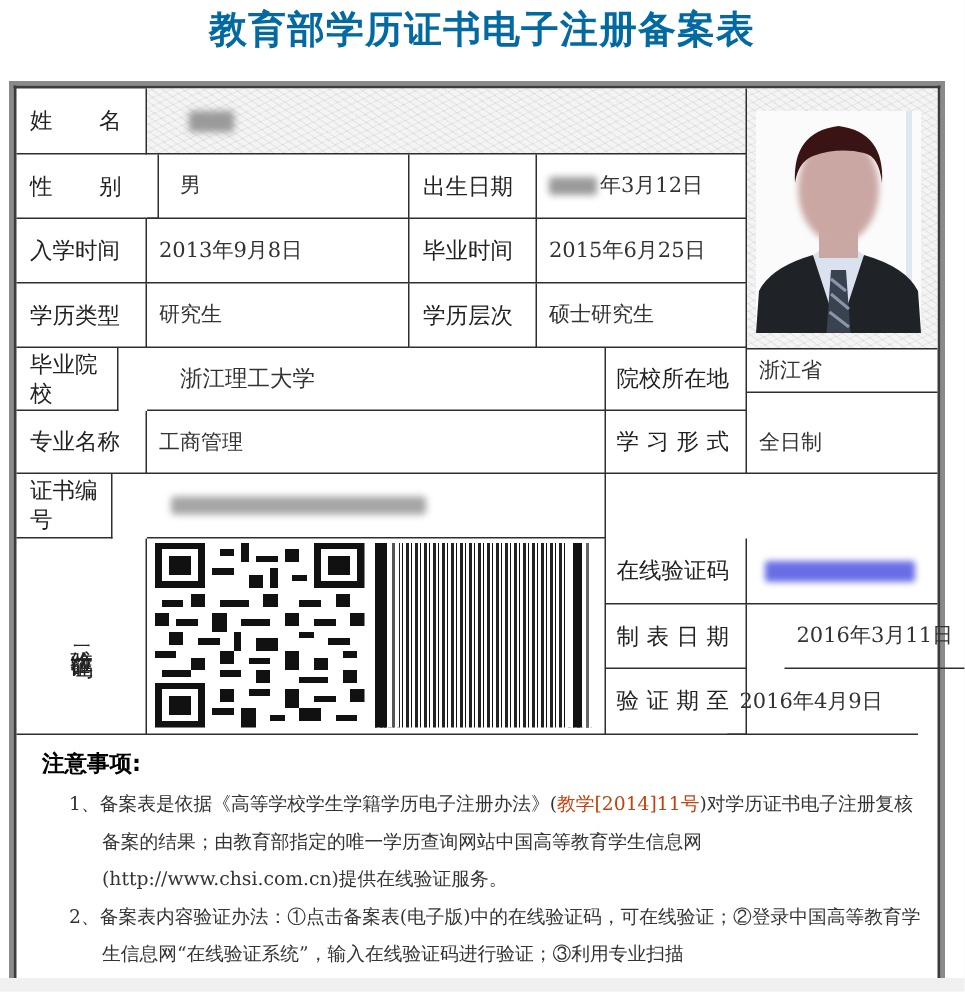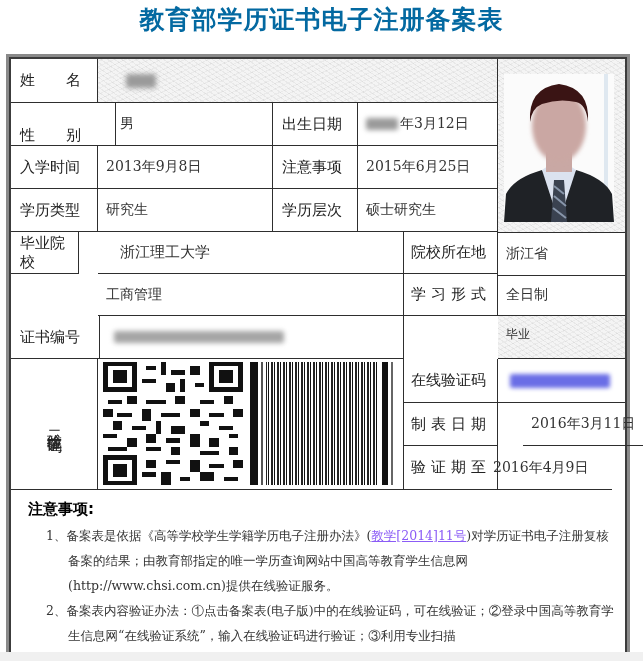--- a/index.html
+++ b/index.html
@@ -62,21 +62,21 @@
   }
   .notes { position: absolute; left: 14px; top: 494px; width: 605px; }
   .notes-title {
     font-family: "DejaVu Sans", "Liberation Sans", sans-serif; font-weight: bold; font-size: 15px;
     margin: 6px 0 4px 14px; color: #000000;
   }
   .note {
     font-size: 12.5px; line-height: 25px; color: #333;
     padding-left: 54px; text-indent: -22px; margin-left: 0;
   }
-  .link { color: #8b5cf6; text-decoration: underline; }
+  .link { color: #c2410c; }
   .bottom-strip { position: absolute; left: 0; top: 652px; width: 643px; height: 9px; background: #f0f0f0; }
 </style>
 </head>
 <body>
 
 <div class="page">
   <div class="title">教育部学历证书电子注册备案表</div>
 
   <div class="frame"></div>
   <div class="frame-inner"></div>
@@ -101,54 +101,54 @@
       <ellipse cx="55" cy="52" rx="27" ry="36" fill="#caa7a3" filter="url(#b)"></ellipse>
       <path d="M26 48 Q24 14 55 10 Q86 14 84 48 Q82 30 72 28 Q55 24 38 30 Q28 34 26 48 Z" fill="#3a1414"></path>
       <defs>
           <filter id="b">
             <feGaussianBlur stdDeviation="2"></feGaussianBlur>
           </filter>
         </defs>
     </svg>
   </div>
 
-  <div class="cell lbl spaced" style="left:11px;top:103px;width:105px;height:43px;align-items:flex-end;">
+  <div class="cell lbl spaced" style="left:11px;top:103px;width:95px;height:43px;">
       <span>性　别</span>
     </div>
   <div class="cell val" style="left:98px;top:103px;width:175px;height:43px;padding-left:22px;">男</div>
   <div class="cell lbl" style="left:273px;top:103px;width:85px;height:43px;">出生日期</div>
   <div class="cell val" style="left:358px;top:103px;width:140px;height:43px;">
     <span class="blur" style="width:32px;height:12px;margin-right:2px;"></span>
       <span>年3月12日</span>
   </div>
 
   <div class="cell lbl" style="left:11px;top:146px;width:87px;height:43px;">入学时间</div>
   <div class="cell val" style="left:98px;top:146px;width:175px;height:43px;">2013年9月8日</div>
-  <div class="cell lbl" style="left:273px;top:146px;width:85px;height:43px;">注意事项</div>
+  <div class="cell lbl" style="left:273px;top:146px;width:85px;height:43px;">毕业时间</div>
   <div class="cell val" style="left:358px;top:146px;width:140px;height:43px;">2015年6月25日</div>
 
   <div class="cell lbl" style="left:11px;top:189px;width:87px;height:43px;">学历类型</div>
   <div class="cell val" style="left:98px;top:189px;width:175px;height:43px;">研究生</div>
   <div class="cell lbl" style="left:273px;top:189px;width:85px;height:43px;">学历层次</div>
   <div class="cell val" style="left:358px;top:189px;width:140px;height:43px;">硕士研究生</div>
 
   <div class="cell lbl" style="left:11px;top:232px;width:68px;height:42px;">毕业院校</div>
   <div class="cell val" style="left:98px;top:232px;width:306px;height:42px;padding-left:22px;font-size:15px;">浙江理工大学</div>
   <div class="cell lbl" style="left:404px;top:232px;width:94px;height:42px;padding-left:7px;">院校所在地</div>
-  <div class="cell val" style="left:498px;top:232px;width:127px;height:44px;border-right:none;">浙江省</div>
-
+  <div class="cell val" style="left:498px;top:232px;width:127px;height:30px;border-right:none;">浙江省</div>
+
+  <div class="cell lbl" style="left:11px;top:274px;width:87px;height:42px;">专业名称</div>
   <div class="cell val" style="left:98px;top:274px;width:306px;height:42px;">工商管理</div>
   <div class="cell lbl" style="left:404px;top:274px;width:94px;height:42px;letter-spacing:5px;padding-left:7px;">学习形式</div>
   <div class="cell val" style="left:498px;top:274px;width:127px;height:42px;border-right:none;">全日制</div>
 
-  <div class="cell lbl" style="left:11px;top:316px;width:89px;height:43px;">证书编号</div>
+  <div class="cell lbl" style="left:11px;top:316px;width:64px;height:43px;">证书编号</div>
   <div class="cell val" style="left:98px;top:316px;width:306px;height:43px;">
     <span class="blur" style="width:170px;height:12px;margin-left:8px;background:#a5a5a5;"></span>
   </div>
-  <div class="cell val guilloche" style="left:498px;top:316px;width:127px;height:43px;border-right:none;align-items:flex-start;padding-top:10px;font-size:12px;">毕业</div>
 
   <div class="cell" style="left:11px;top:359px;width:87px;height:131px;justify-content:center;">
     <span class="vertical-label">二维验证码</span>
   </div>
   <div class="cell" style="left:98px;top:359px;width:306px;height:131px;"></div>
 
   <svg class="qr" viewBox="0 0 29 29" preserveAspectRatio="none" shape-rendering="crispEdges">
     <rect width="29" height="29" fill="#fff"></rect>
     <g fill="#111">
       <rect x="0" y="0" width="7" height="7"></rect>

